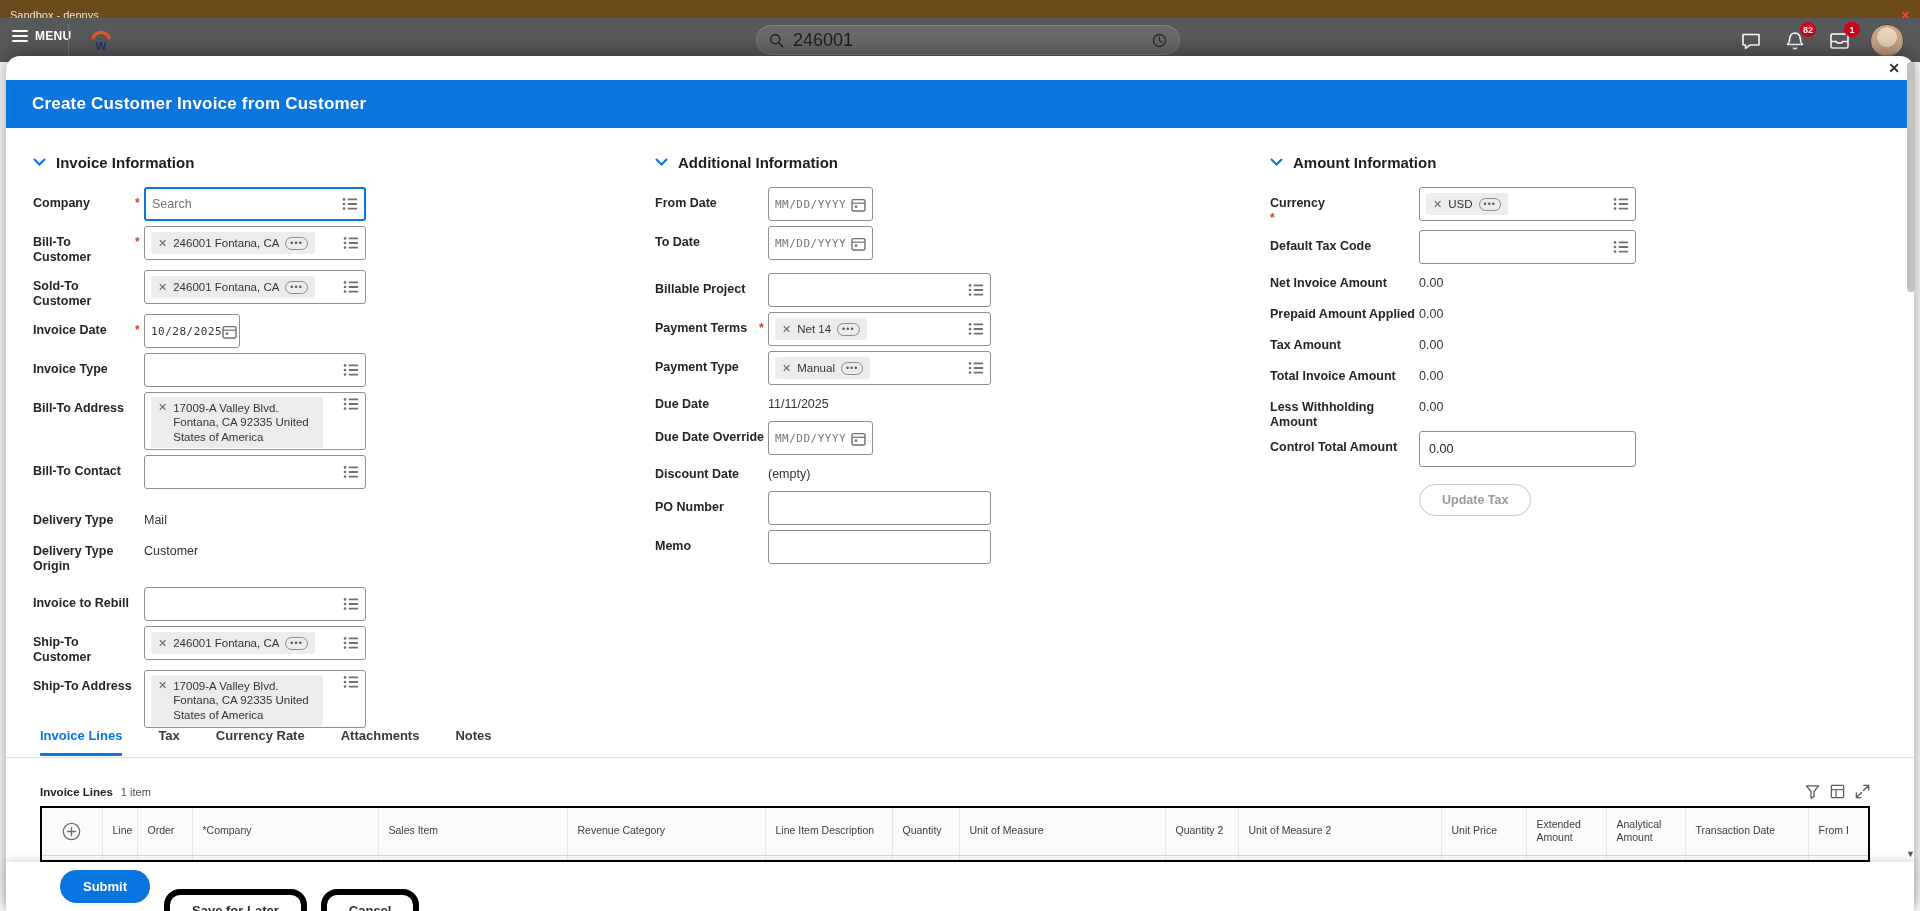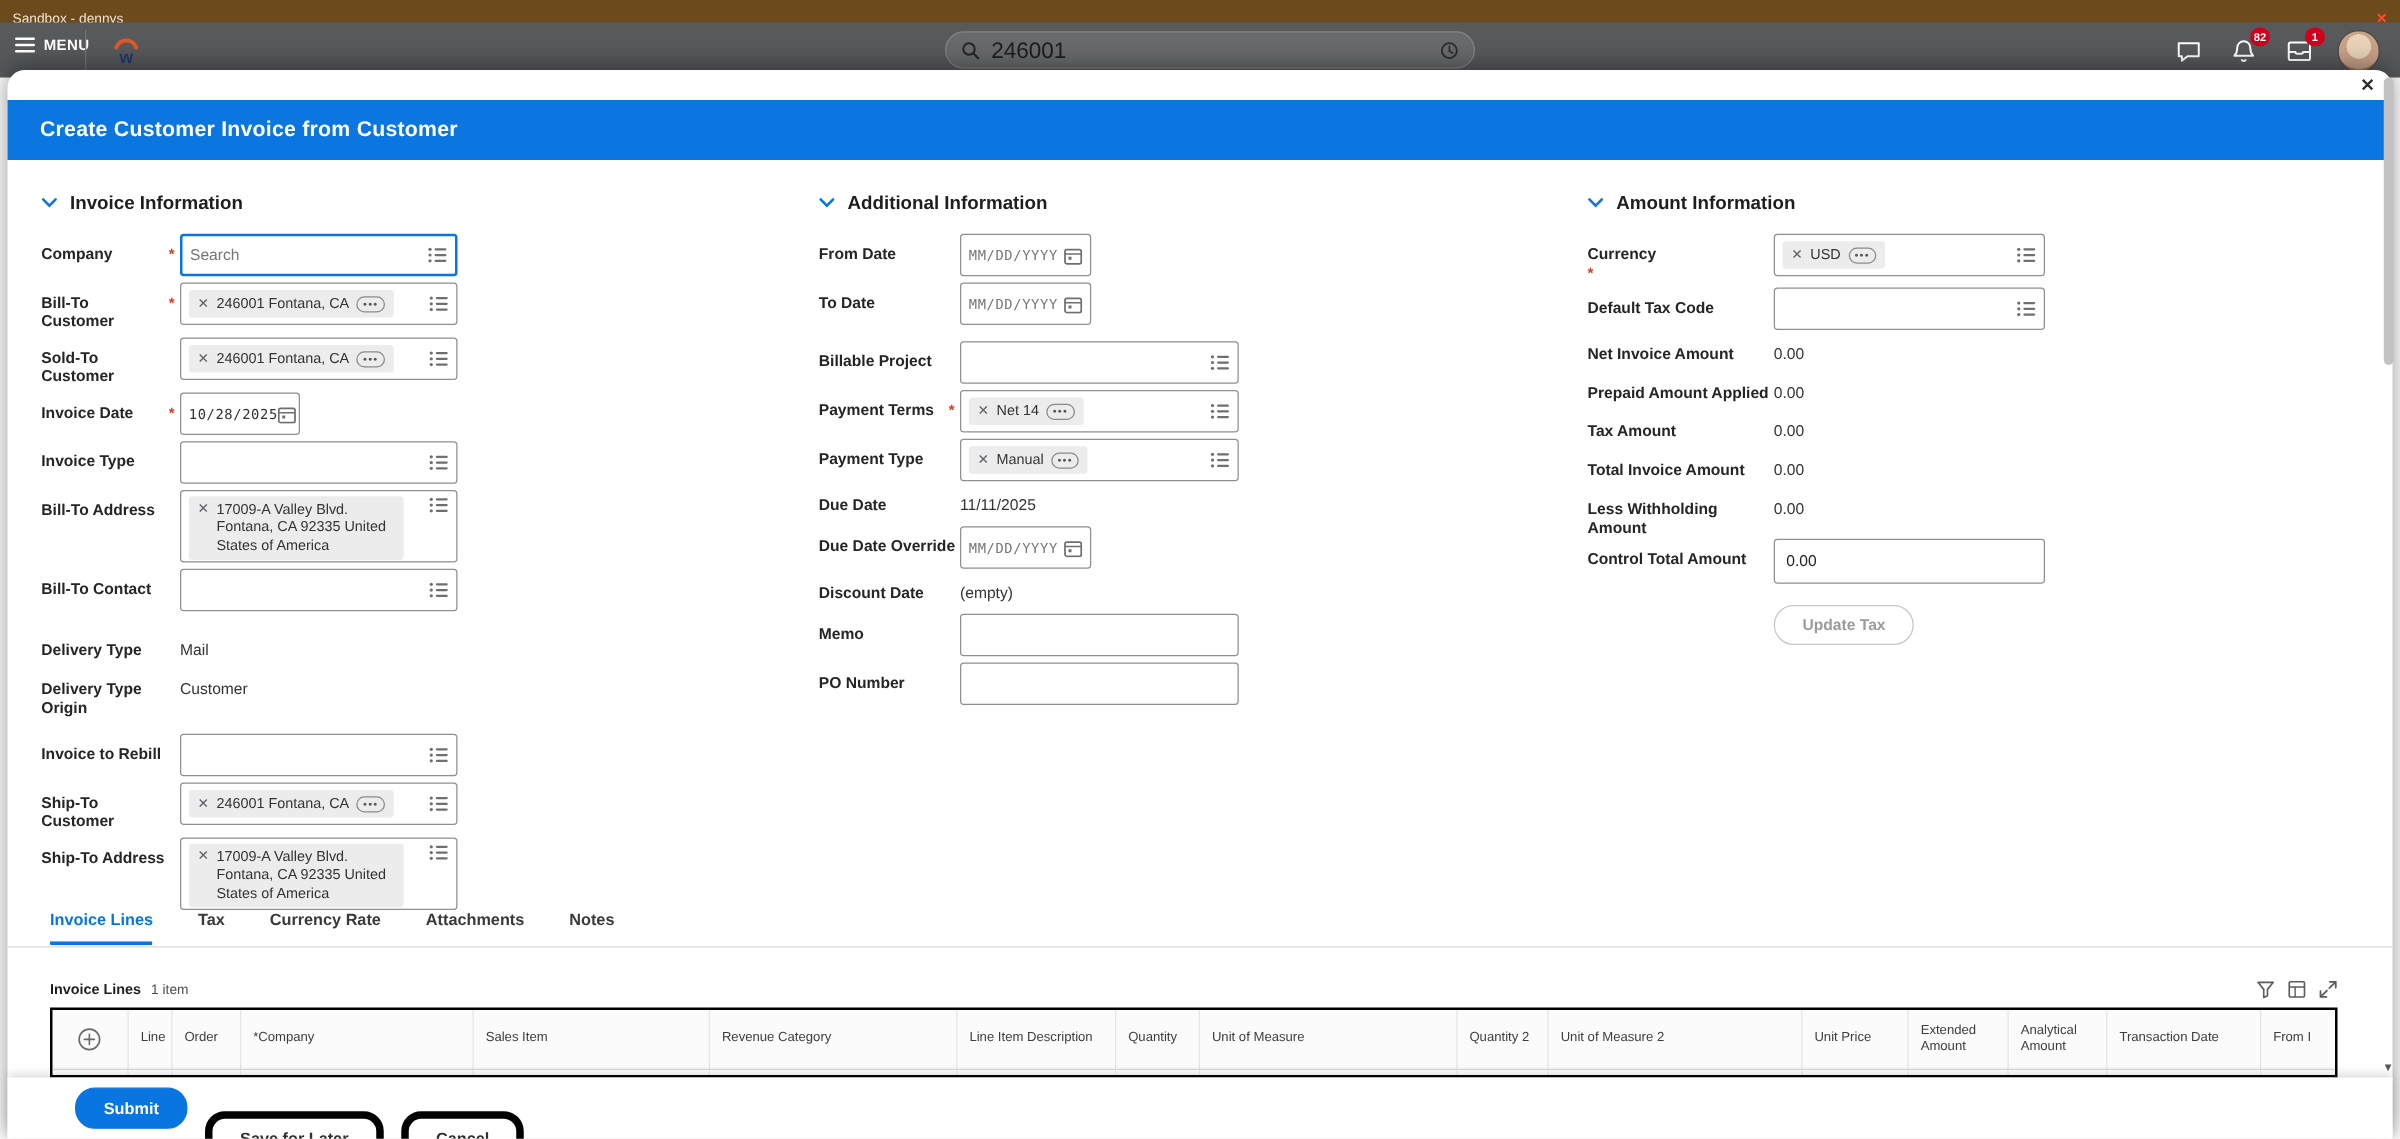--- a/index.html
+++ b/index.html
@@ -558,30 +558,30 @@
 
     <div class="frow static30">
       <div class="lblwrap">
           <span class="flabel">Discount Date</span>
         </div>
       <span class="svalue">(empty)</span>
     </div>
 
     <div class="frow">
       <div class="lblwrap">
+          <span class="flabel">PO Number</span>
+        </div>
+      <div class="ibox">
+          <input style="">
+        </div>
+    </div>
+
+    <div class="frow">
+      <div class="lblwrap">
           <span class="flabel">Memo</span>
-        </div>
-      <div class="ibox">
-          <input style="">
-        </div>
-    </div>
-
-    <div class="frow">
-      <div class="lblwrap">
-          <span class="flabel">PO Number</span>
         </div>
       <div class="ibox">
           <input style="">
         </div>
     </div>
   </div>
 
   <div class="col col3">
     <div class="sec-head">
       <span>

